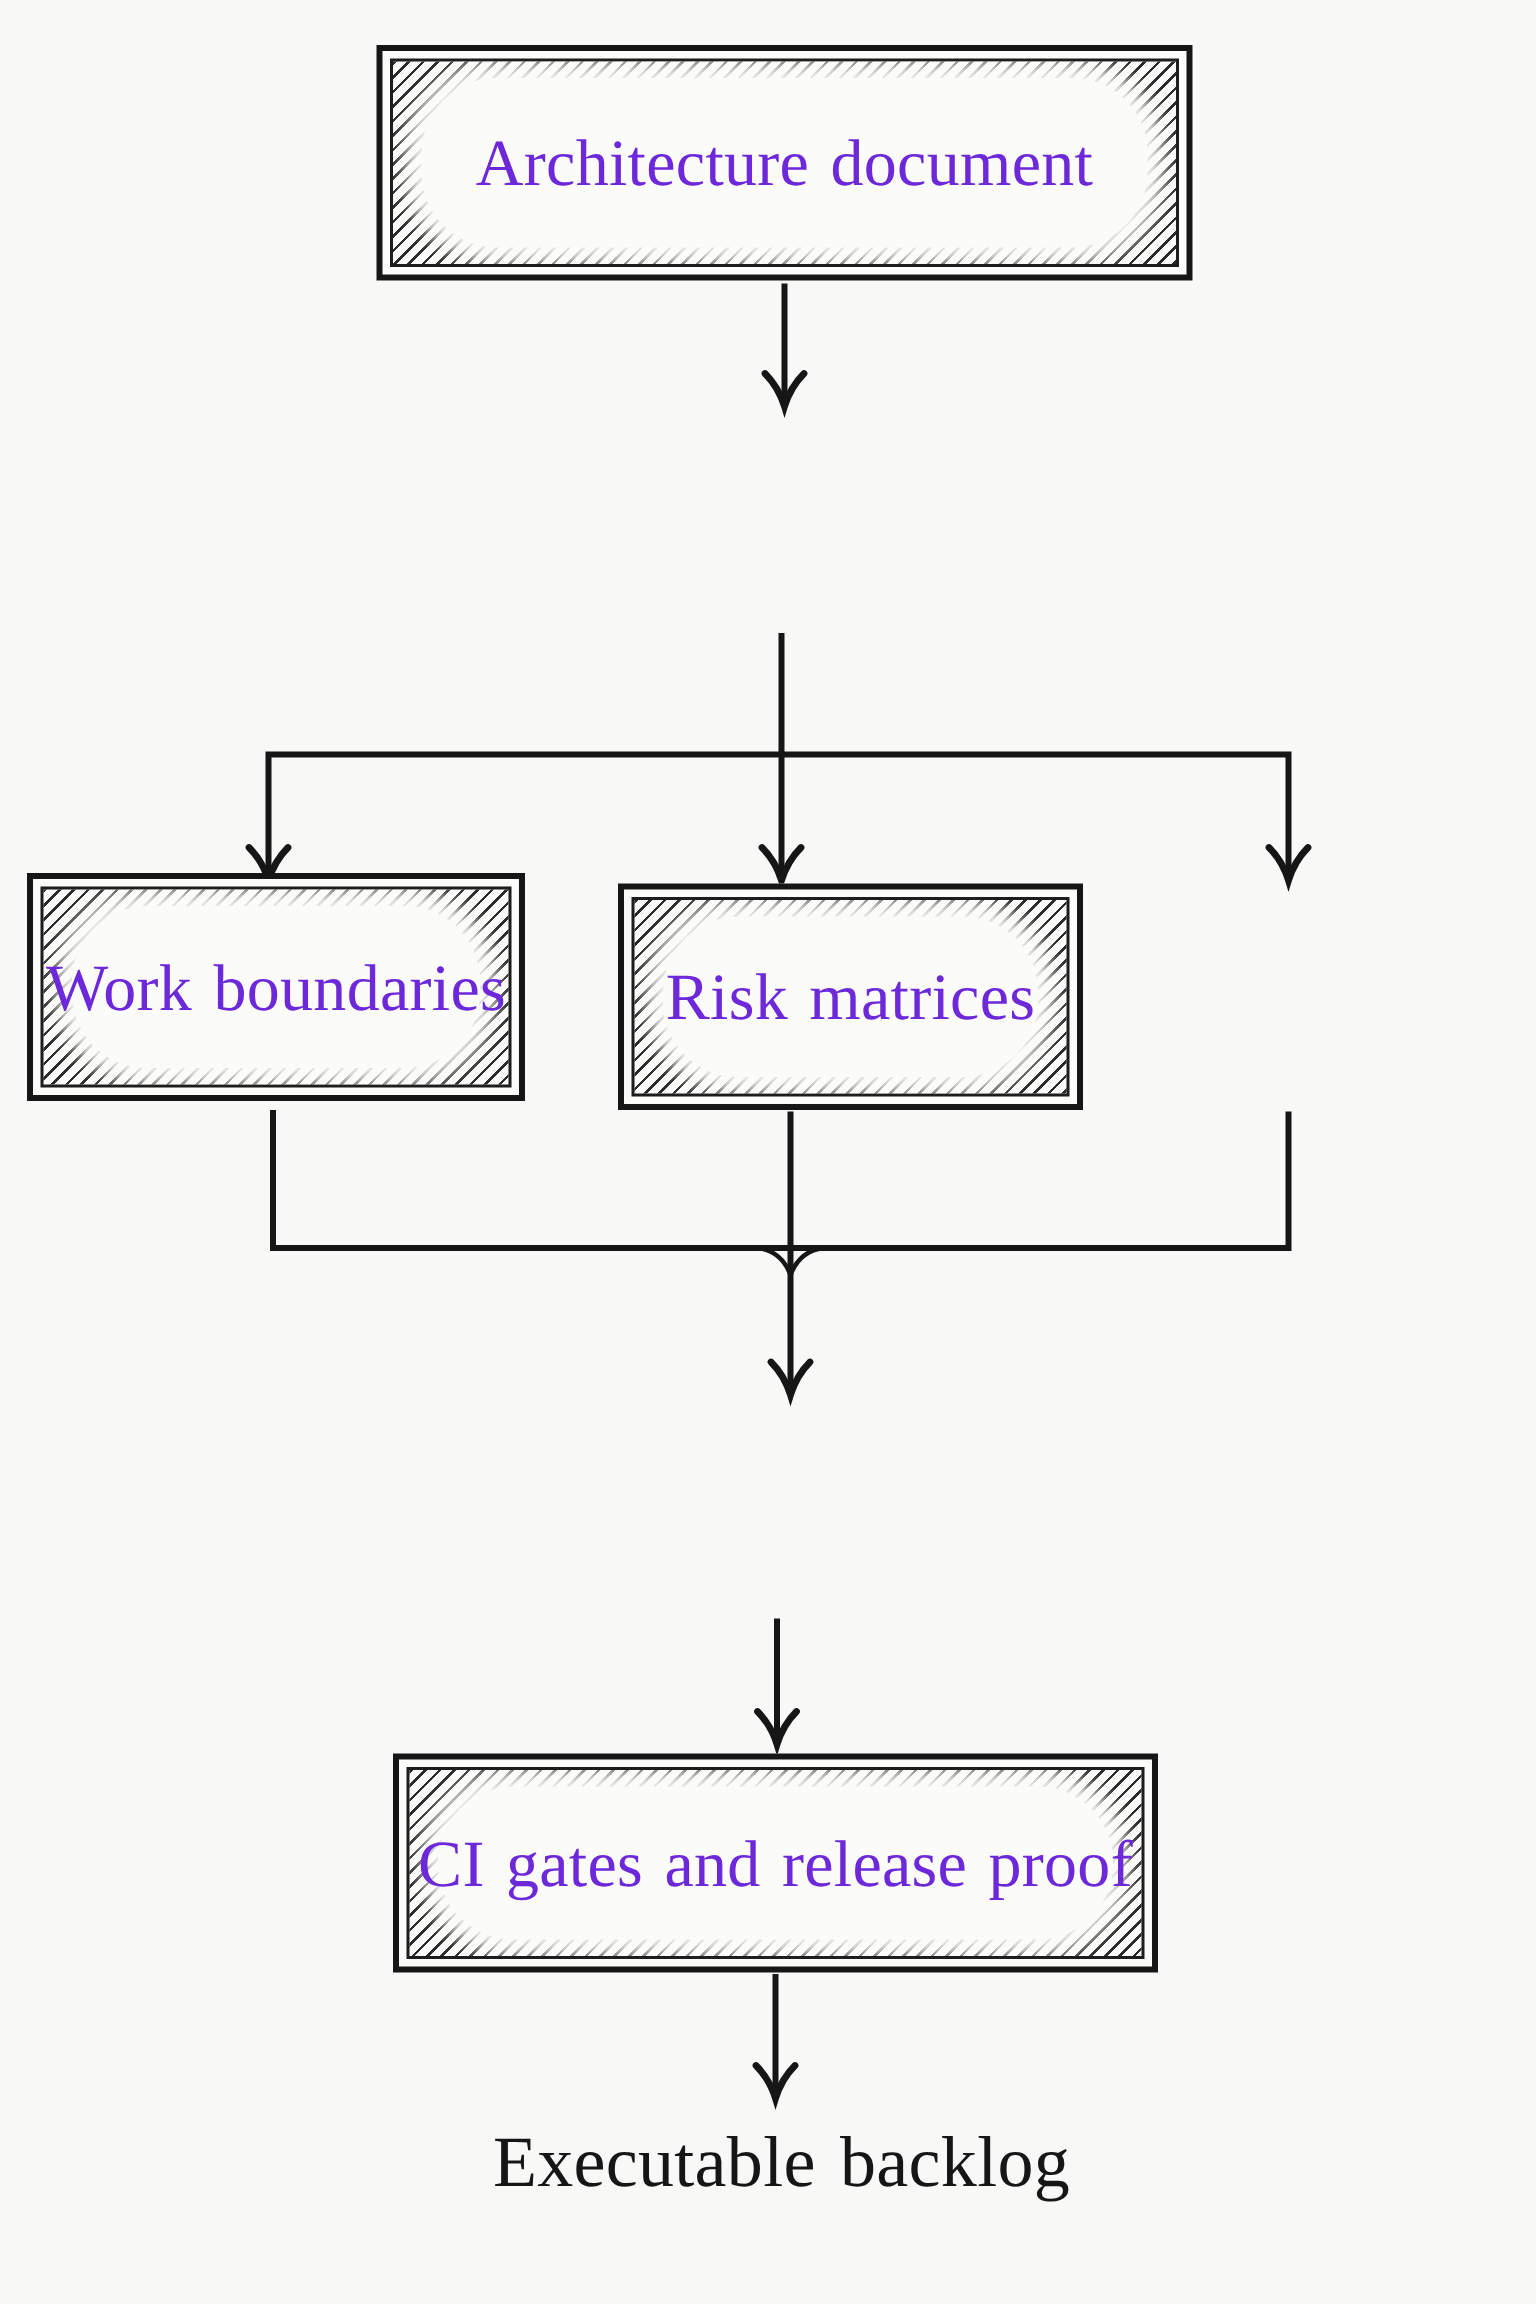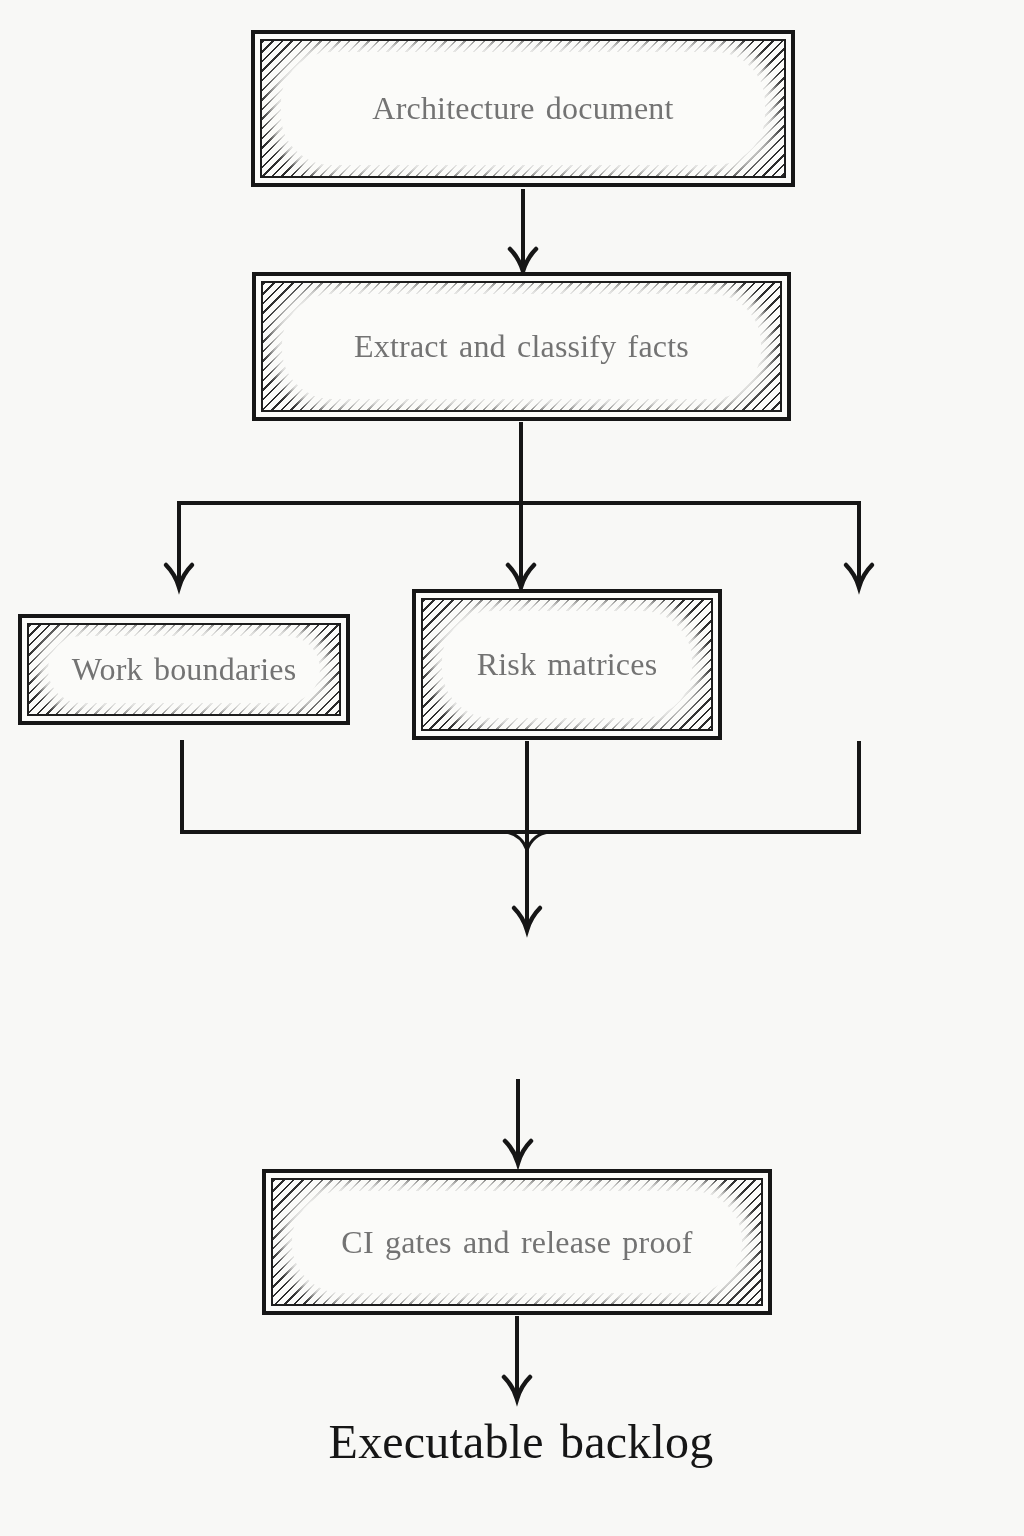--- a/index.html
+++ b/index.html
@@ -39,29 +39,29 @@
   }
   .node-label {
     position: absolute;
     top: 11px; bottom: 11px; left: 19px; right: 19px;
     background: #fbfbf9;
     border-radius: 50px;
     box-shadow: 0 0 12px 11px rgba(251,251,249,0.93);
     display: flex;
     align-items: center;
     justify-content: center;
-    font-size: 32px;
+    font-size: 44px;
     letter-spacing: 0.2px;
     word-spacing: 3px;
     white-space: nowrap;
-    color: #737373;
+    color: #6d28d9;
   }
   #n-architecture { left: 251px; top: 30px;   width: 544px; height: 157px; }
   #n-extract      { left: 252px; top: 272px;  width: 539px; height: 149px; }
-  #n-work         { left: 18px;  top: 614px;  width: 332px; height: 111px; }
+  #n-work         { left: 18px;  top: 582px;  width: 332px; height: 152px; }
   #n-risk         { left: 372px; top: 589px;  width: 310px; height: 151px; margin-left: 40px; }
   #n-decision     { left: 710px; top: 589px;  width: 298px; height: 151px; }
   #n-milestones   { left: 270px; top: 934px;  width: 496px; height: 144px; }
   #n-ci           { left: 262px; top: 1169px; width: 510px; height: 146px; }
   .end-label {
     position: absolute;
     left: 0;
     top: 1414px;
     width: 1042px;
     text-align: center;
@@ -99,25 +99,20 @@
     <path d="M517 1316 L517 1395"></path>
     <path stroke-width="4.5" stroke-linecap="round" d="M504 1377 Q513 1386 517 1399 Q521 1386 530 1377"></path>
   </svg>
 
   <div class="node" id="n-architecture">
     <div class="node-inner">
       <div class="node-label">Architecture document</div>
     </div>
   </div>
 
-  <div class="node" id="n-extract">
-    <div class="node-inner">
-      <div class="node-label">Extract and classify facts</div>
-    </div>
-  </div>
 
   <div class="node" id="n-work">
     <div class="node-inner">
       <div class="node-label">Work boundaries</div>
     </div>
   </div>
 
   <div class="node" id="n-risk">
     <div class="node-inner">
       <div class="node-label">Risk matrices</div>

